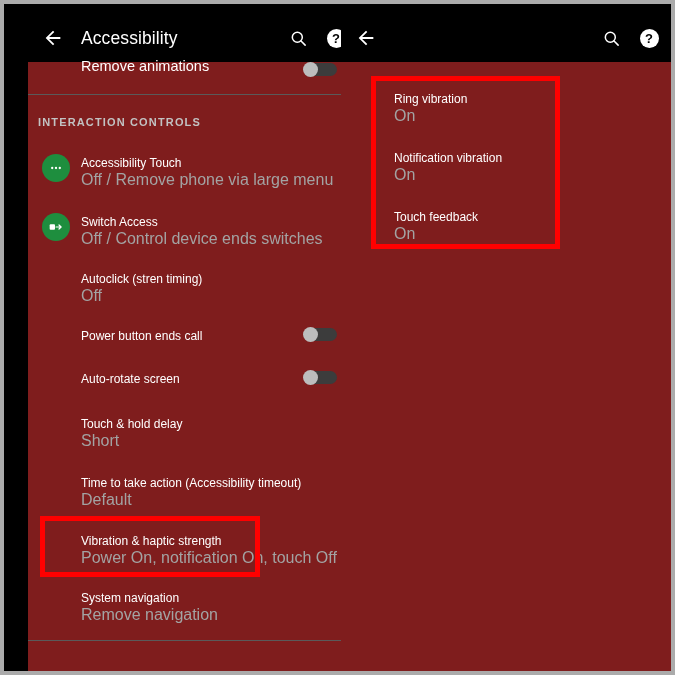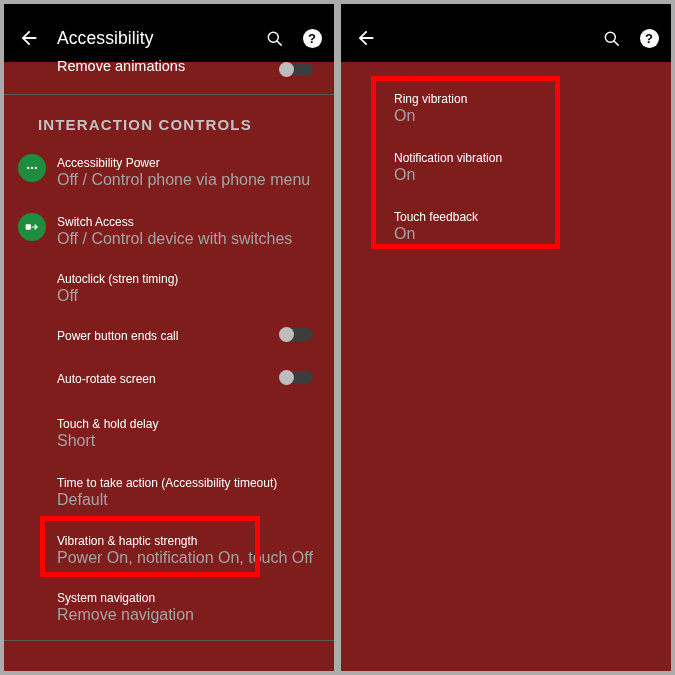--- a/index.html
+++ b/index.html
@@ -23,21 +23,21 @@
   }
 
   
   .panel {
     position: absolute;
     top: 4px;
     height: 667px;
     background: #000000;
     overflow: hidden;
   }
-  #panel-left  { left: 4px;   width: 330px; }
+  #panel-left  { left: 4px;   width: 330px; padding-left: 24px; }
   #panel-right { left: 341px; width: 330px; }
 
   
   .appbar {
     position: relative;
     height: 58px;
     background: #000;
   }
   .appbar-back {
     position: absolute;
@@ -121,23 +121,23 @@
 
   .divider {
     position: absolute;
     left: 0; right: 0;
     height: 1px;
     background: #5a5a5a;
   }
 
   .section-label {
     position: absolute;
-    left: 34px;
+    left: 10px;
     color: #c2c2c2;
-    font-size: 15px;
+    font-size: 11px;
     font-weight: bold;
     letter-spacing: 1.15px;
   }
 
   
   .row {
     position: absolute;
     left: 0;
     right: 0;
   }
@@ -247,33 +247,33 @@
       <div class="section-label" style="top:54px;">INTERACTION CONTROLS</div>
 
       <div class="row" style="top:92px;">
         <div class="row-icon">
           <svg width="14" height="14" viewBox="0 0 24 24" aria-hidden="true">
             <circle cx="5.5" cy="12" r="2" fill="#ffffff"></circle>
             <circle cx="12" cy="12" r="2" fill="#ffffff"></circle>
             <circle cx="18.5" cy="12" r="2" fill="#ffffff"></circle>
           </svg>
         </div>
-        <div class="row-title">Accessibility Power</div>
-        <div class="row-sub">Off / Control phone via phone menu</div>
+        <div class="row-title">Accessibility Touch</div>
+        <div class="row-sub">Off / Remove phone via large menu</div>
       </div>
 
       <div class="row" style="top:151px;">
         <div class="row-icon">
           <svg width="16" height="16" viewBox="0 0 24 24" aria-hidden="true">
             <rect x="2.5" y="8" width="8" height="8" rx="1.4" fill="#ffffff"></rect>
             <path d="M12 12h6.5M16.5 9l3.2 3-3.2 3" fill="none" stroke="#ffffff" stroke-width="1.8" stroke-linecap="round" stroke-linejoin="round"></path>
           </svg>
         </div>
         <div class="row-title">Switch Access</div>
-        <div class="row-sub">Off / Control device with switches</div>
+        <div class="row-sub">Off / Control device ends switches</div>
       </div>
 
       <div class="row noicon" style="top:208px;">
         <div class="row-title">Autoclick (stren timing)</div>
         <div class="row-sub">Off</div>
       </div>
 
       <div class="row noicon" style="top:265px;">
         <div class="row-title">Power button ends call</div>
         <div class="toggle" style="position:absolute; right:21px; top:0px;">

